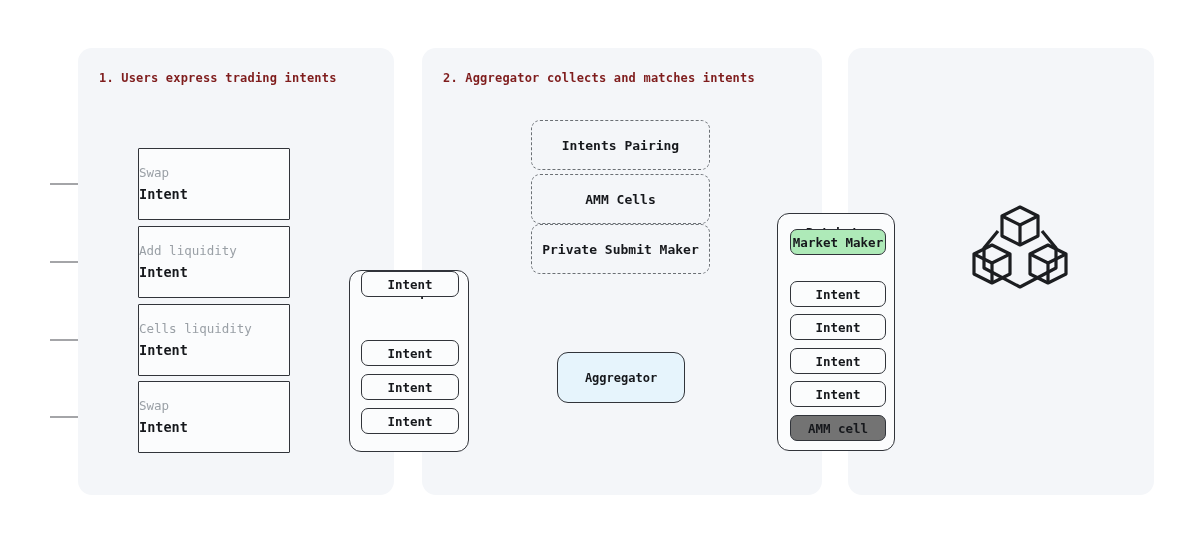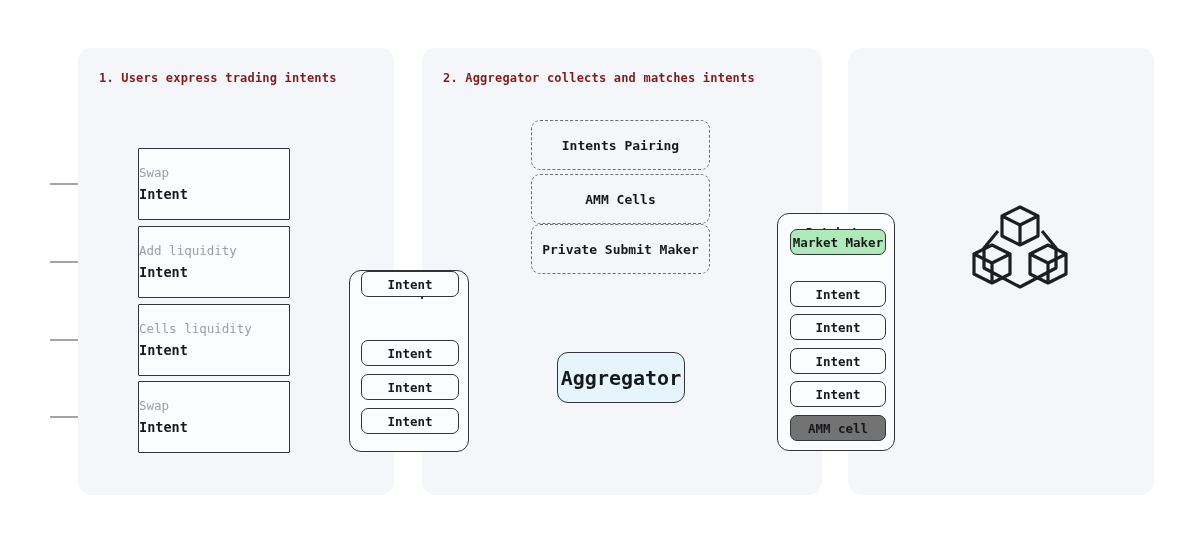--- a/index.html
+++ b/index.html
@@ -157,21 +157,21 @@
     left: 557px;
     top: 352px;
     width: 128px;
     height: 51px;
     background: #e6f4fc;
     border: 1.8px solid #31343a;
     border-radius: 11px;
     display: flex;
     align-items: center;
     justify-content: center;
-    font-size: 20px;
+    font-size: 12px;
     font-weight: 700;
     color: #16181c;
     white-space: pre;
   }
 
   #blockchain-icon {
     position: absolute;
     left: 968px;
     top: 205px;
     width: 104px;

